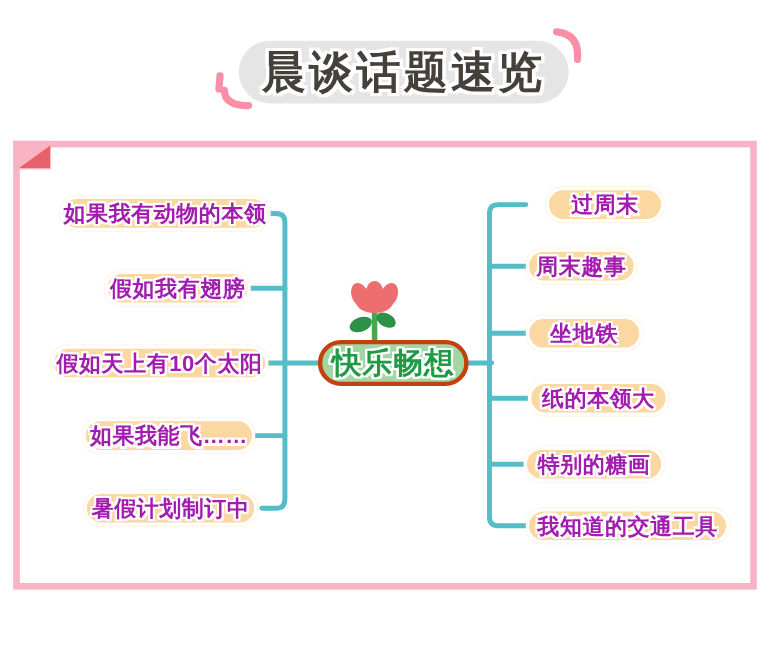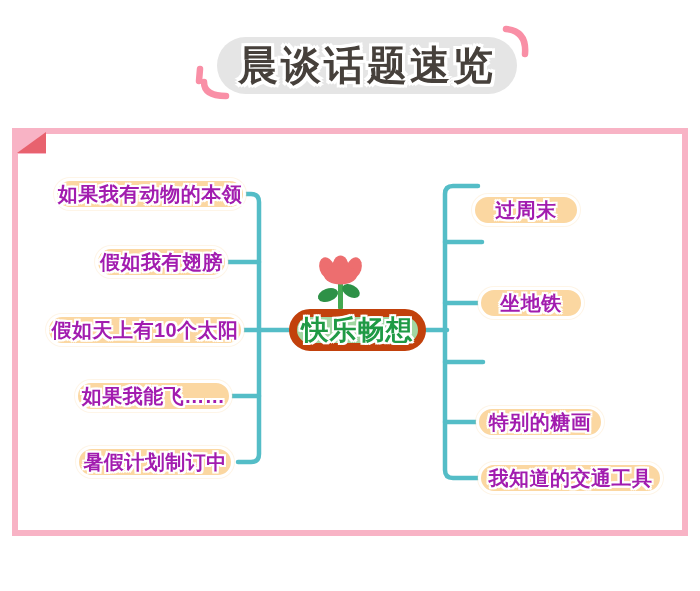--- a/index.html
+++ b/index.html
@@ -43,21 +43,21 @@
     box-shadow:0 0 0 1px rgba(251,215,161,.25);
   }
   .branch .lbl{
     font-size:20px;font-weight:bold;color:#a21caf;white-space:nowrap;letter-spacing:0.5px;
     text-shadow:
       -2px -2px 0 #fff, 2px -2px 0 #fff, -2px 2px 0 #fff, 2px 2px 0 #fff,
       0 -2px 0 #fff, 0 2px 0 #fff, -2px 0 0 #fff, 2px 0 0 #fff;
   }
   .center-pill{
     position:absolute;left:289px;top:309px;width:137px;height:42px;box-sizing:border-box;
-    background:#A2D7A3;border:8px solid #c2410c;border-radius:22px;
+    background:#A2D7A3;border:4px solid #c2410c;border-radius:22px;
     display:flex;align-items:center;justify-content:center;
   }
   .center-pill .lbl{
     font-size:27px;font-weight:bold;color:#1F9A45;white-space:nowrap;letter-spacing:1px;
     text-shadow:
       -2px -2px 0 #fff, 2px -2px 0 #fff, -2px 2px 0 #fff, 2px 2px 0 #fff,
       0 -2px 0 #fff, 0 2px 0 #fff, -2px 0 0 #fff, 2px 0 0 #fff;
   }
 </style>
 </head>
@@ -118,25 +118,31 @@
     <span class="lbl">如果我能飞……</span>
   </div>
   <div class="branch" style="left:76px;top:446px;width:158px;height:32px;">
     <span class="lbl">暑假计划制订中</span>
   </div>
 
   <div class="center-pill">
     <span class="lbl">快乐畅想</span>
   </div>
 
-  <div class="branch" style="left:472px;top:170px;width:108px;height:32px;margin-top:24px;">
+  <div class="branch" style="left:496px;top:170px;width:108px;height:32px;">
     <span class="lbl">过周末</span>
+  </div>
+  <div class="branch" style="left:478px;top:226px;width:101px;height:32px;">
+    <span class="lbl">周末趣事</span>
   </div>
   <div class="branch" style="left:478px;top:287px;width:106px;height:32px;">
     <span class="lbl">坐地铁</span>
+  </div>
+  <div class="branch" style="left:480px;top:346px;width:128px;height:32px;">
+    <span class="lbl">纸的本领大</span>
   </div>
   <div class="branch" style="left:478px;top:462px;width:185px;height:32px;">
     <span class="lbl">我知道的交通工具</span>
   </div>
   <div class="branch" style="left:476px;top:406px;width:128px;height:32px;">
     <span class="lbl">特别的糖画</span>
   </div>
 
 </div>
 

